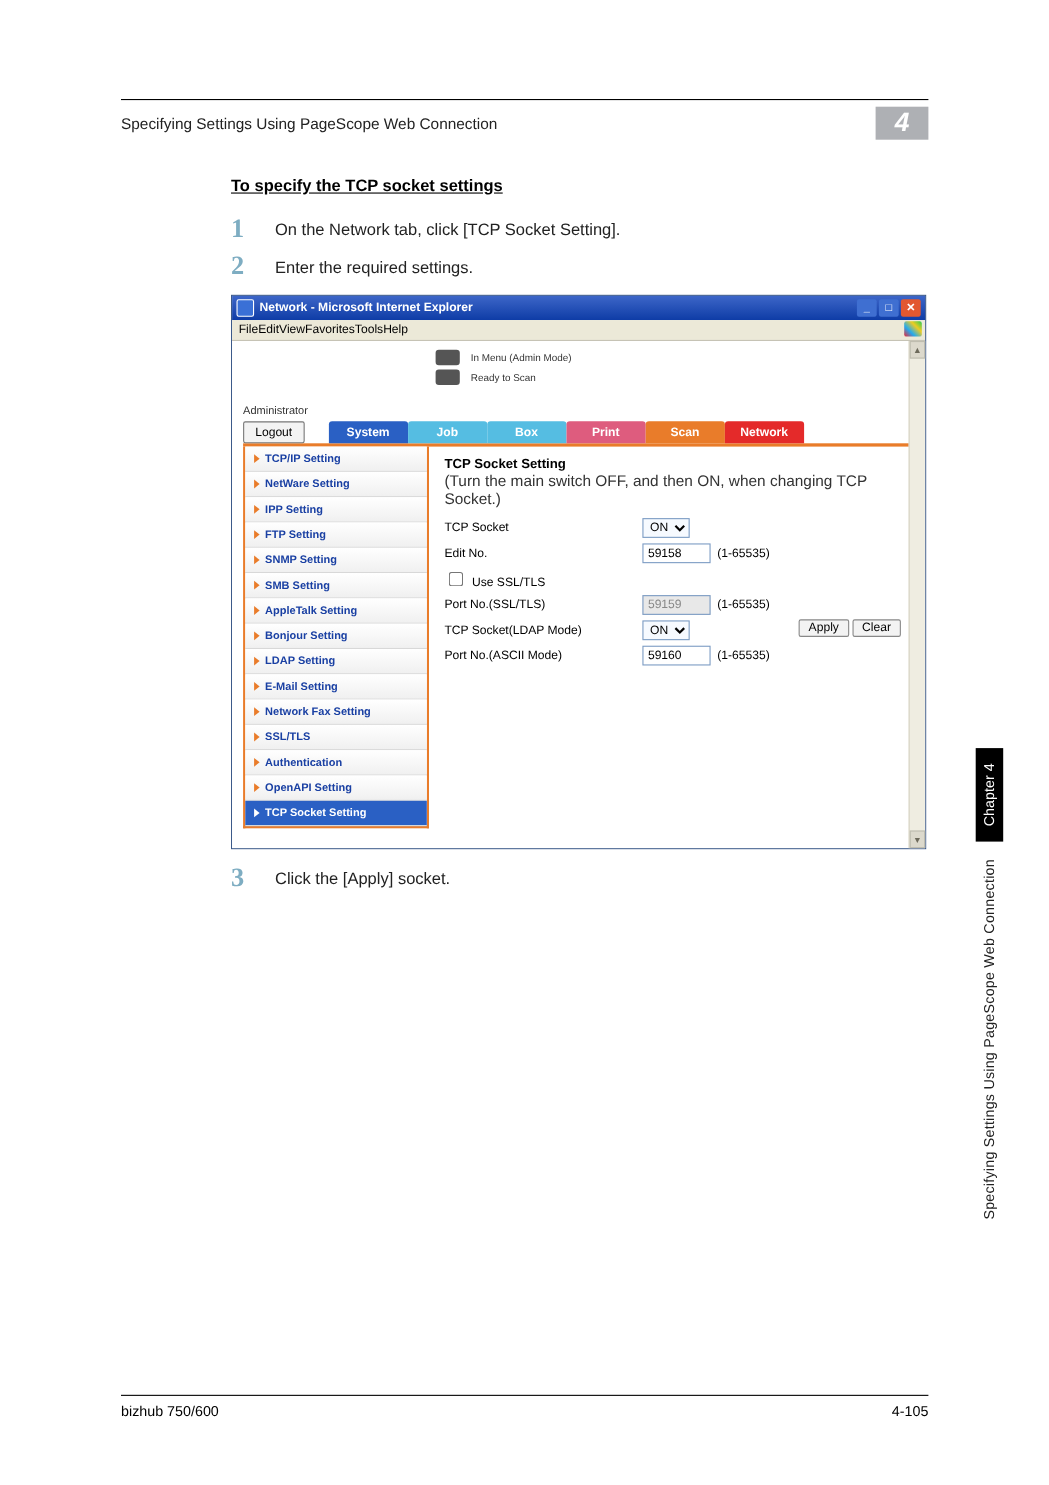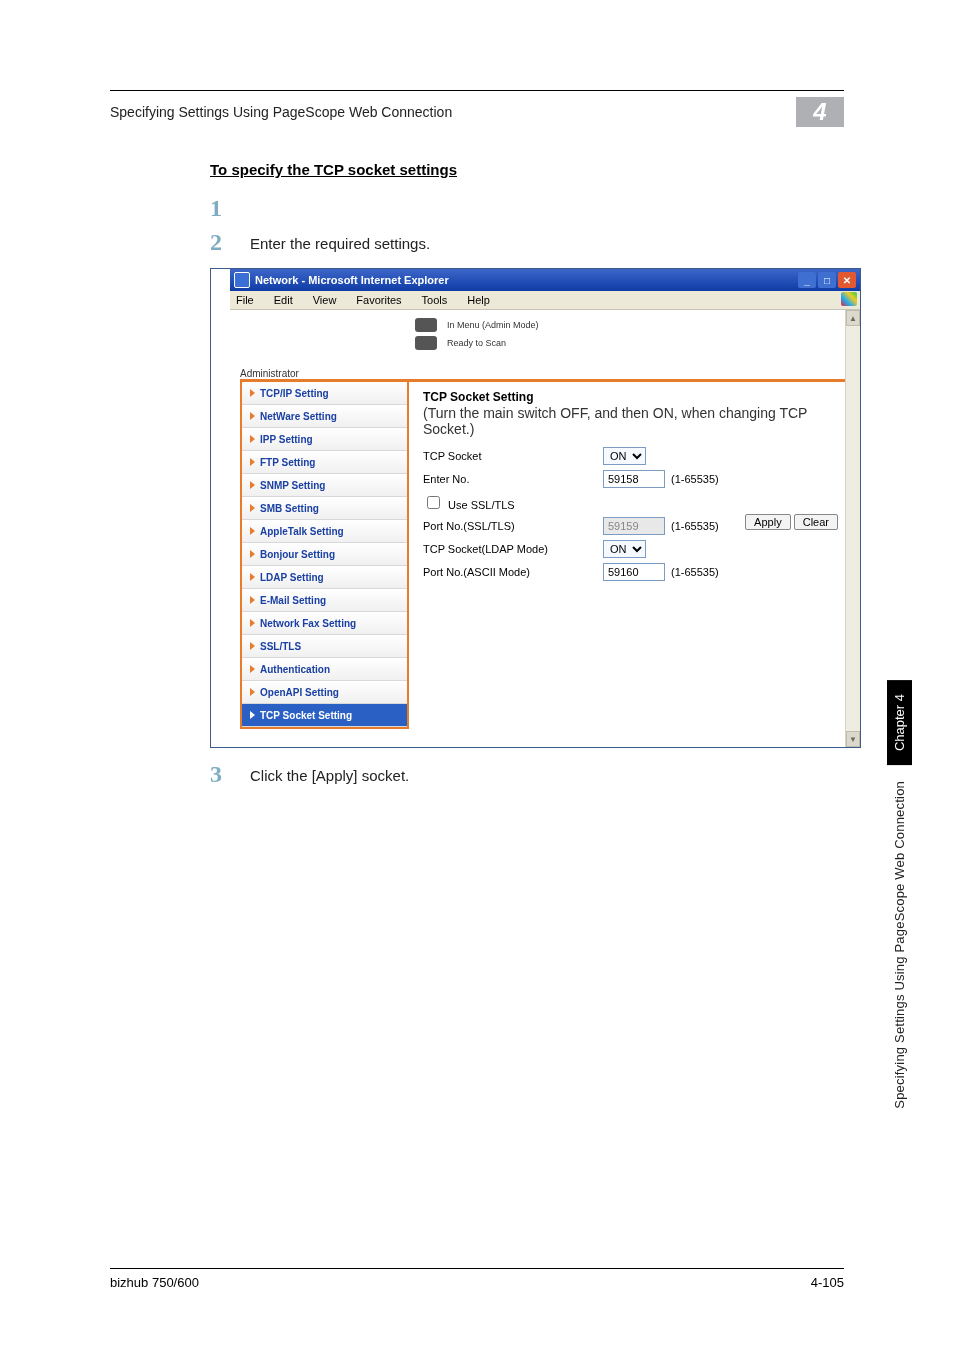--- a/index.html
+++ b/index.html
@@ -70,21 +70,20 @@
     font-size: 15px;
     color: #222;
     padding-top: 5px;
   }
   .screenshot {
     margin: 14px 0 14px 100px;
     width: 630px;
     border: 1px solid #3c5a8a;
     font-family: Tahoma, Arial, sans-serif;
     font-size: 11px;
-    padding-left: 19px;
   }
   .ie-titlebar {
     height: 22px;
     background: linear-gradient(#3d66c8, #0e3ca6);
     color: #fff;
     display: flex;
     align-items: center;
     padding: 0 4px;
     font-size: 11px;
     font-weight: bold;
@@ -105,21 +104,21 @@
     font-size: 10px; font-weight: bold; color: #fff;
   }
   .wb-min { background: #3f6fd1; }
   .wb-max { background: #3f6fd1; }
   .wb-close { background: #e25830; }
   .ie-menubar {
     height: 18px;
     background: #ece9d8;
     display: flex;
     align-items: center;
-    gap: 20px;
+    gap: 0;
     padding: 0 6px;
     font-size: 11px;
     border-bottom: 1px solid #c6c3b5;
     position: relative;
   }
   .ie-flag {
     position: absolute; right: 3px; top: 1px;
     width: 16px; height: 14px;
     background: linear-gradient(45deg,#e23,#2ae,#ec2,#2c5);
     border-radius: 2px;
@@ -257,21 +256,21 @@
   .inp {
     border: 1px solid #7c9cc4;
     font-size: 11px;
     height: 16px;
     padding: 0 4px;
     width: 52px;
   }
   .inp.disabled { background: #e8e8e8; color: #888; }
   .range { margin-left: 6px; font-size: 11px; }
   .chk { margin-right: 5px; }
-  .btn-row { position: absolute; right: 12px; top: 132px; margin-left: 32px; }
+  .btn-row { position: absolute; right: 12px; top: 157px; margin-left: 32px; }
   .small-btn {
     border: 1px solid #888;
     background: #f3f3f3;
     border-radius: 2px;
     font-size: 11px;
     padding: 1px 8px;
     cursor: pointer;
   }
   
   .side-vert {
@@ -317,20 +316,21 @@
   <div class="hr-top"></div>
   <div class="header-row">
     <div class="header-title">Specifying Settings Using PageScope Web Connection</div>
     <div class="chapter-box">4</div>
   </div>
 
   <div class="section-heading">To specify the TCP socket settings</div>
 
   <div class="step">
     <div class="step-num">1</div>
+    <div class="step-text">On the Network tab, click [TCP Socket Setting].</div>
   </div>
   <div class="step">
     <div class="step-num">2</div>
     <div class="step-text">Enter the required settings.</div>
   </div>
 
   <div class="screenshot">
     <div class="ie-titlebar">
       <div class="ie-ico"></div>
       <div class="ie-title">Network - Microsoft Internet Explorer</div>
@@ -363,20 +363,29 @@
       </div>
       <div class="app-header">
         <div class="app-ico"></div>
         <div class="app-lines">
           <small>Ready to Scan</small>
         </div>
       </div>
 
       <div class="admin-label">Administrator</div>
 
+      <div class="tab-row">
+        <button class="logout-btn">Logout</button>
+        <div class="tab t-system">System</div>
+        <div class="tab t-job">Job</div>
+        <div class="tab t-box">Box</div>
+        <div class="tab t-print">Print</div>
+        <div class="tab t-scan">Scan</div>
+        <div class="tab t-net">Network</div>
+      </div>
       <div class="orange-line"></div>
 
       <div class="panel">
         <div class="sidebar">
           <div class="side-item">
               <span class="side-tri"></span>
               <span>TCP/IP Setting</span>
             </div>
           <div class="side-item">
               <span class="side-tri"></span>
@@ -438,21 +447,21 @@
 
         <div class="form-area">
           <div class="form-title">TCP Socket Setting</div>
           <div class="form-note">(Turn the main switch OFF, and then ON, when changing TCP Socket.)</div>
 
           <div class="form-row">
             <div class="form-label">TCP Socket</div>
             <select class="sel"><option>ON</option></select>
           </div>
           <div class="form-row">
-            <div class="form-label">Enter No.</div>
+            <div class="form-label">Edit No.</div>
             <input class="inp" value="59158" style="">
             <span class="range">(1-65535)</span>
           </div>
           <div class="form-row">
             <div class="form-label">
               <input type="checkbox" class="chk" style="">
               <span>Use SSL/TLS</span>
             </div>
           </div>
           <div class="form-row">

